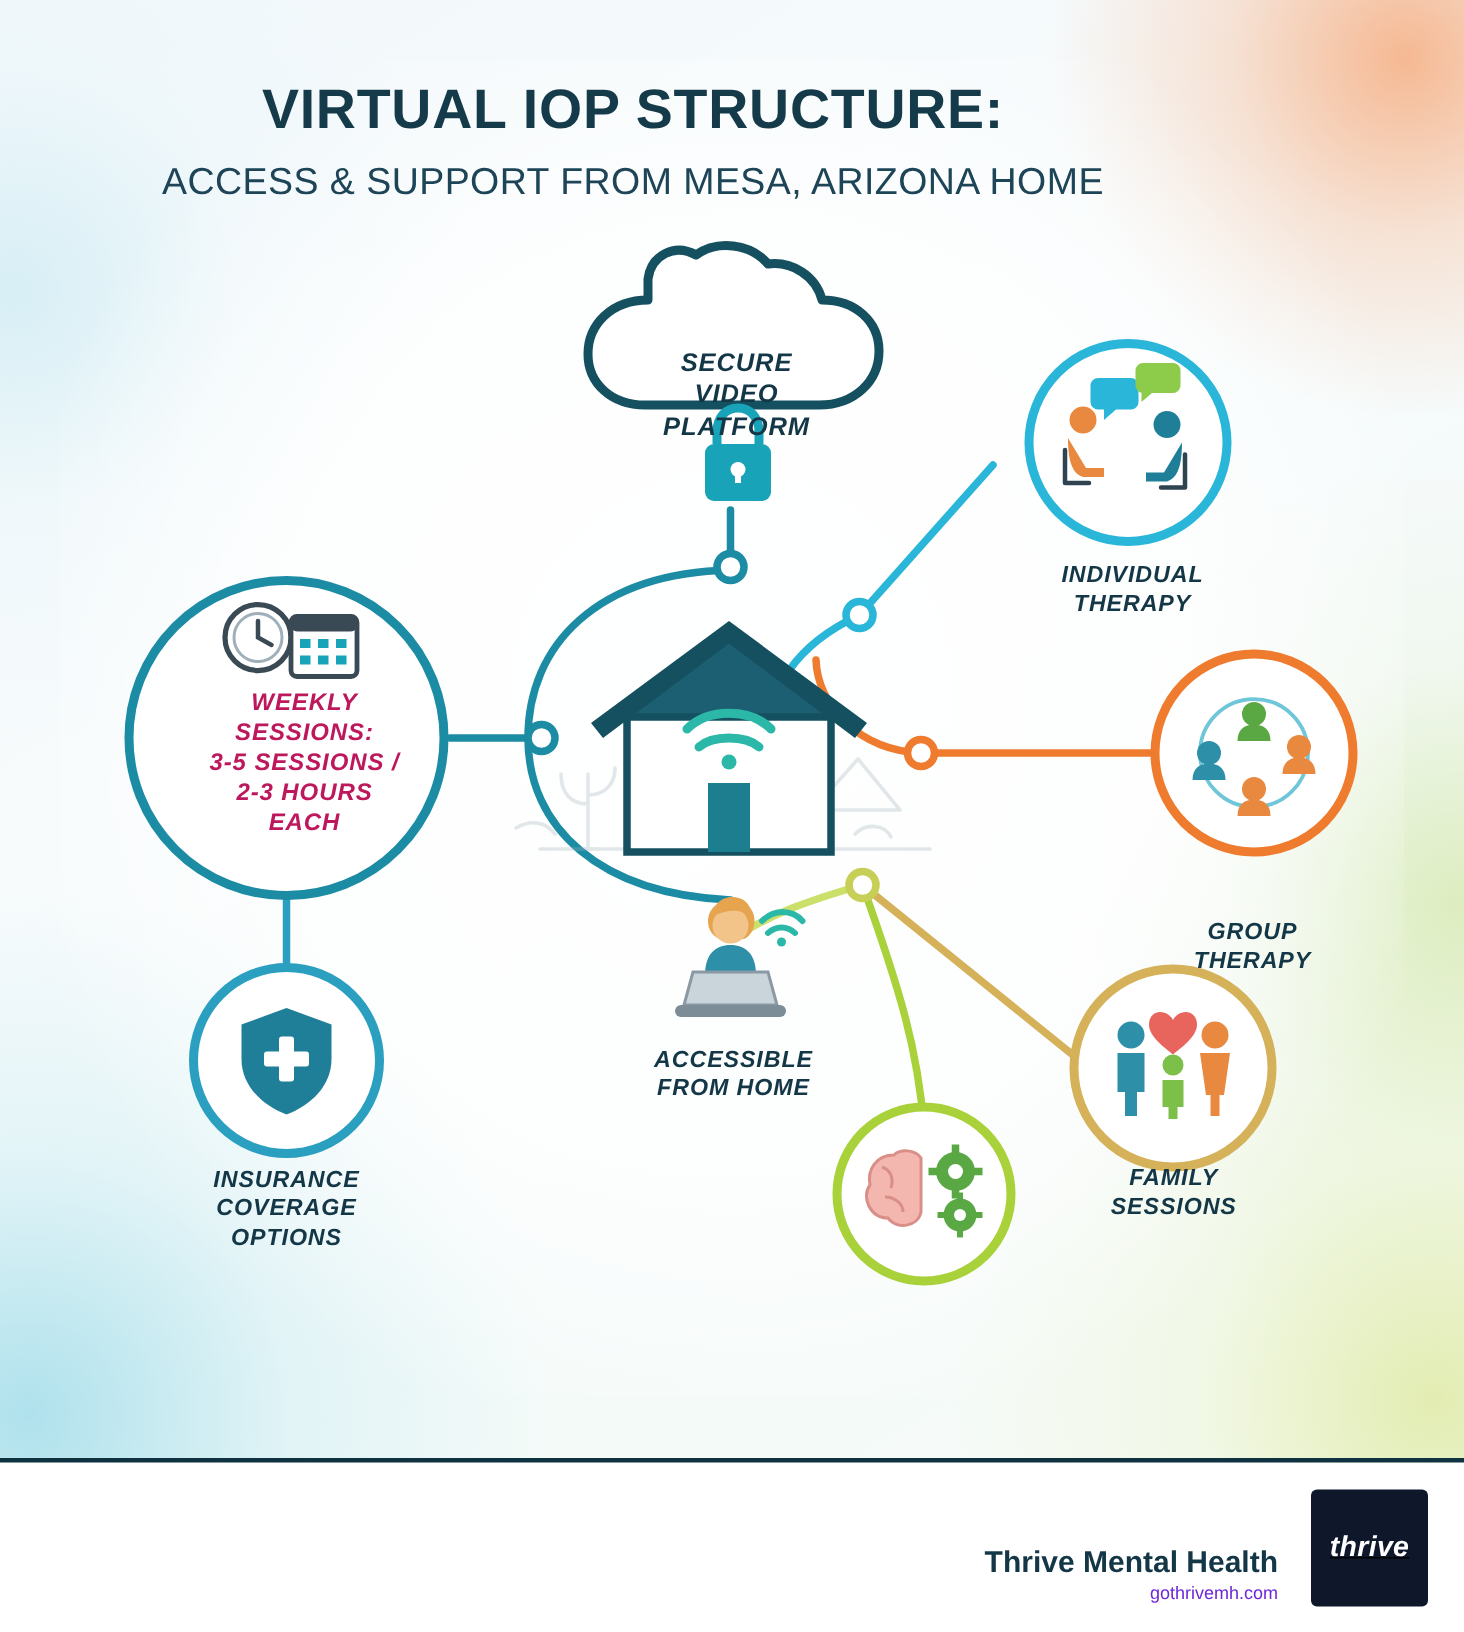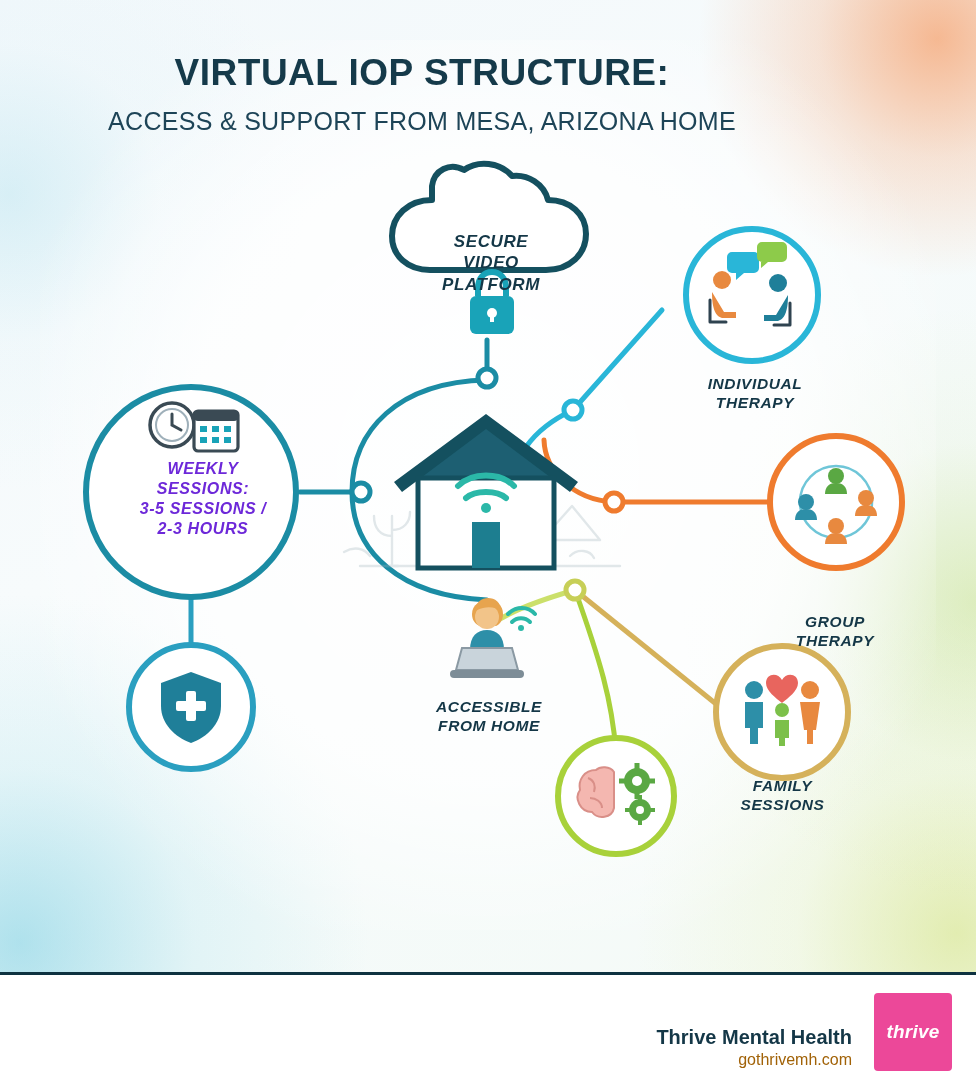--- a/index.html
+++ b/index.html
@@ -79,21 +79,21 @@
     font-weight: bold;
     letter-spacing: 0.6px;
     color: #143747;
     line-height: 1.25;
     text-transform: uppercase;
     font-style: italic;
   }
   .label-weekly {
     left: 88px; top: 459px; width: 230px;
     font-size: 16px;
-    color: #6d28d9;
+    color: #be185d;
   }
   .label-insurance { left: 95px; top: 777px; width: 192px; }
   .label-cloud {
     left: 406px; top: 231px; width: 170px;
     font-size: 17px;
     color: #143747;
   }
   .label-individual { left: 660px; top: 374px; width: 190px; }
   .label-group { left: 740px; top: 612px; width: 190px; }
   .label-family { left: 690px; top: 776px; width: 185px; }
@@ -117,31 +117,32 @@
     gap: 22px;
   }
   .footer-text { text-align: right; }
   .brand-name {
     font-size: 20px;
     font-weight: bold;
     color: #143747;
     line-height: 1.3;
   }
   .brand-url {
-    font-size: 16px;
-    color: #a16207;
+    font-size: 12px;
+    color: #6d28d9;
     line-height: 1.3;
   }
   .logo-box {
     width: 78px; height: 78px;
-    background: #ec4899;
+    background: #0f172a;
     border-radius: 4px;
     display: flex;
     align-items: center;
     justify-content: center;
+    text-decoration: underline;
   }
   .logo-text {
     color: #ffffff;
     font-size: 19px;
     font-style: italic;
     font-weight: bold;
     letter-spacing: 0.2px;
   }
 </style>
 </head>
@@ -365,22 +366,28 @@
     <div>SECURE</div>
     <div>VIDEO</div>
     <div>PLATFORM</div>
   </div>
 
   <div class="node-label label-weekly">
     <div>WEEKLY</div>
     <div>SESSIONS:</div>
     <div>3-5 SESSIONS /</div>
     <div>2-3 HOURS</div>
-  </div>
-
+    <div>EACH</div>
+  </div>
+
+  <div class="node-label label-insurance">
+    <div>INSURANCE</div>
+    <div>COVERAGE</div>
+    <div>OPTIONS</div>
+  </div>
 
   <div class="node-label label-individual">
     <div>INDIVIDUAL</div>
     <div>THERAPY</div>
   </div>
 
   <div class="node-label label-group">
     <div>GROUP</div>
     <div>THERAPY</div>
   </div>

